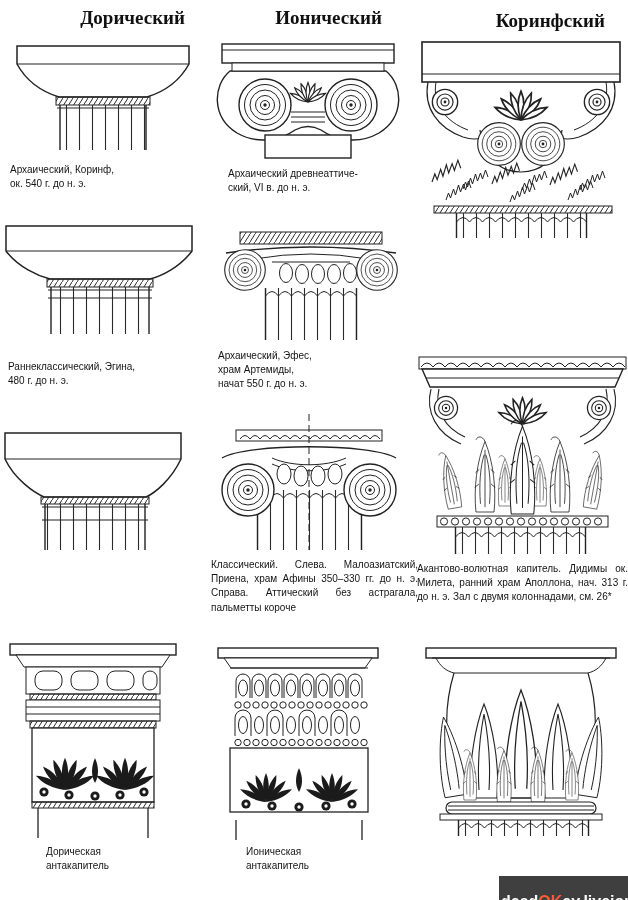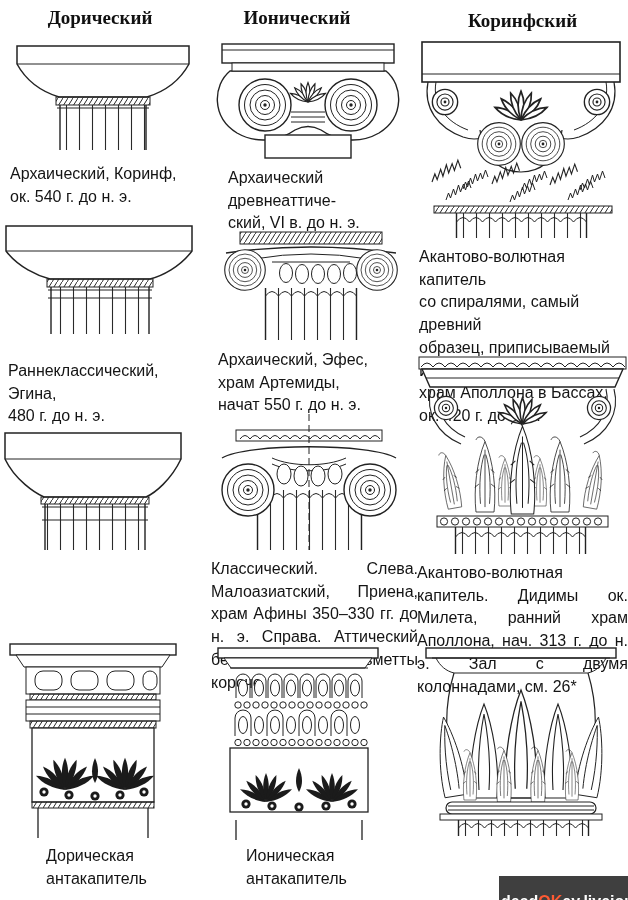--- a/index.html
+++ b/index.html
@@ -1,20 +1,20 @@
 <!DOCTYPE html>
 <html><head>
 <meta charset="utf-8">
 <style>
   html,body{margin:0;padding:0;background:#fff}
   .page{position:relative;width:628px;height:900px;background:#fff;overflow:hidden;
         font-family:"Liberation Sans",sans-serif;color:#151515}
   .hdr{position:absolute;font-family:"Liberation Serif",serif;font-weight:700;
-       font-size:19px;text-align:center;color:#101010}
-  .cap{position:absolute;font-size:16px;line-height:1.42;white-space:pre-line;color:#141414}
+       font-size:19px;text-align:right;color:#101010}
+  .cap{position:absolute;font-size:10px;line-height:1.42;white-space:pre-line;color:#141414}
   .cap.just{white-space:normal;text-align:justify}
   .em{}
   .fig{position:absolute}
   .wm{position:absolute;left:499px;top:876px;width:129px;z-index:5}
   .wm-box{background:#3f3f3f;color:#fff;font-weight:700;font-size:16px;height:16px;
           display:flex;align-items:center;padding:18px 2px;white-space:nowrap;line-height:14px}
   .wm-ok{color:#ff5a33}
   .wm-com{background:#c72b1c;color:#fff;padding:0 2px;margin-left:1px}
   .wm-sub{font-size:6.5px;font-weight:700;letter-spacing:1.4px;color:#a8231a;
           display:flex;justify-content:space-between;margin-top:1px;white-space:nowrap}
@@ -314,25 +314,20 @@
         <use href="#spiky" transform="translate(162,150)"></use>
       <use href="#spiky" transform="translate(28,160)"></use>
         <use href="#spiky" transform="translate(92,162)"></use>
       <use href="#spiky" transform="translate(150,160)"></use>
     </g>
     <rect x="16" y="166" width="178" height="7" fill="url(#pH)" stroke="#222"></rect>
     <rect x="38.5" y="173" width="130" height="25" fill="url(#pV)" stroke="none"></rect>
     <path d="M38.5,173 V198 M168.5,173 V198" stroke="#222" fill="none" stroke-width="1.4"></path>
     <path d="M38.5,182 q6.5,-9 13,0 q6.5,-9 13,0 q6.5,-9 13,0 q6.5,-9 13,0 q6.5,-9 13,0 q6.5,-9 13,0 q6.5,-9 13,0 q6.5,-9 13,0 q6.5,-9 13,0 q6.5,-9 13,0" stroke="#222" fill="none"></path>
   </svg>
-  <div class="cap" style="left:419px;top:246px;width:205px">Акантово-волютная капитель
-со спиралями, самый древний
-образец, приписываемый Иктину,
-храм Аполлона в Бассах,
-ок. 420 г. до н. э.</div>
 
   <svg class="fig" style="left:417px;top:356px" width="211" height="200" viewBox="0 0 211 200">
     <rect x="2" y="1" width="207" height="12" fill="#fff" stroke="#222"></rect>
     <path d="M4,11 q6,-8 12,0 q6,-8 12,0 q6,-8 12,0 q6,-8 12,0 q6,-8 12,0 q6,-8 12,0 q6,-8 12,0 q6,-8 12,0 q6,-8 12,0 q6,-8 12,0 q6,-8 12,0 q6,-8 12,0 q6,-8 12,0 q6,-8 12,0 q6,-8 12,0 q6,-8 12,0 q6,-8 12,0" stroke="#222" fill="none"></path>
     <path d="M5,13 H206 L198,31 H13 Z" fill="#fff" stroke="#222" stroke-width="1.4"></path>
     <path d="M9,22 H202" stroke="#222" fill="none"></path>
     <path d="M14,33 C8,56 20,78 44,88 M22,33 C17,54 28,72 48,81" stroke="#222" fill="none" stroke-width="1.1"></path>
     <path d="M197,33 C203,56 191,78 167,88 M189,33 C194,54 183,72 163,81" stroke="#222" fill="none" stroke-width="1.1"></path>
     <use href="#cvol" transform="translate(29,52) scale(1.05)"></use>
     <use href="#cvol" transform="translate(182,52) scale(1.05)"></use>

